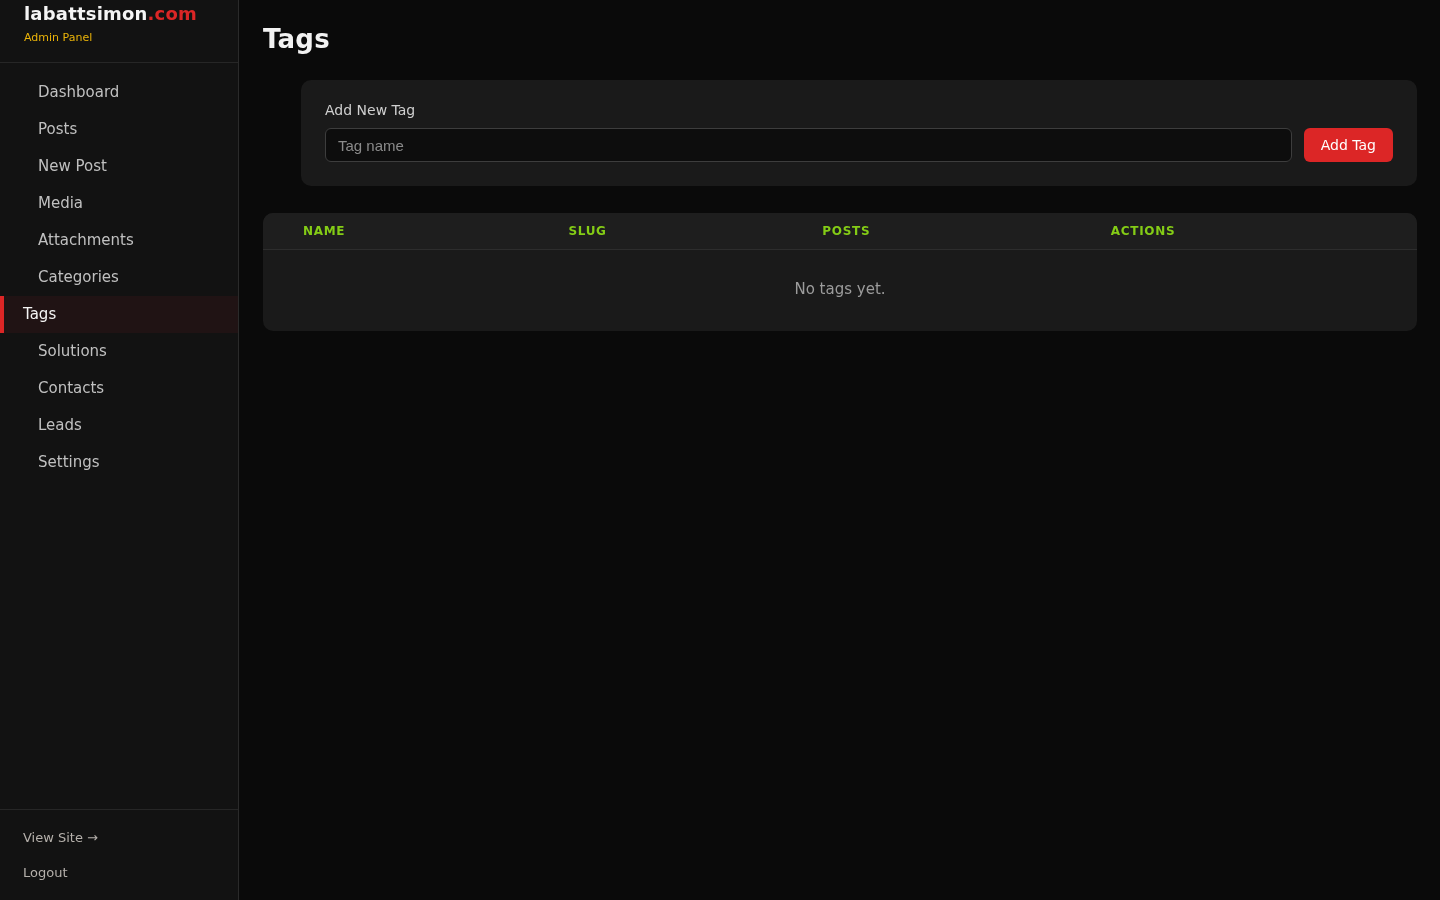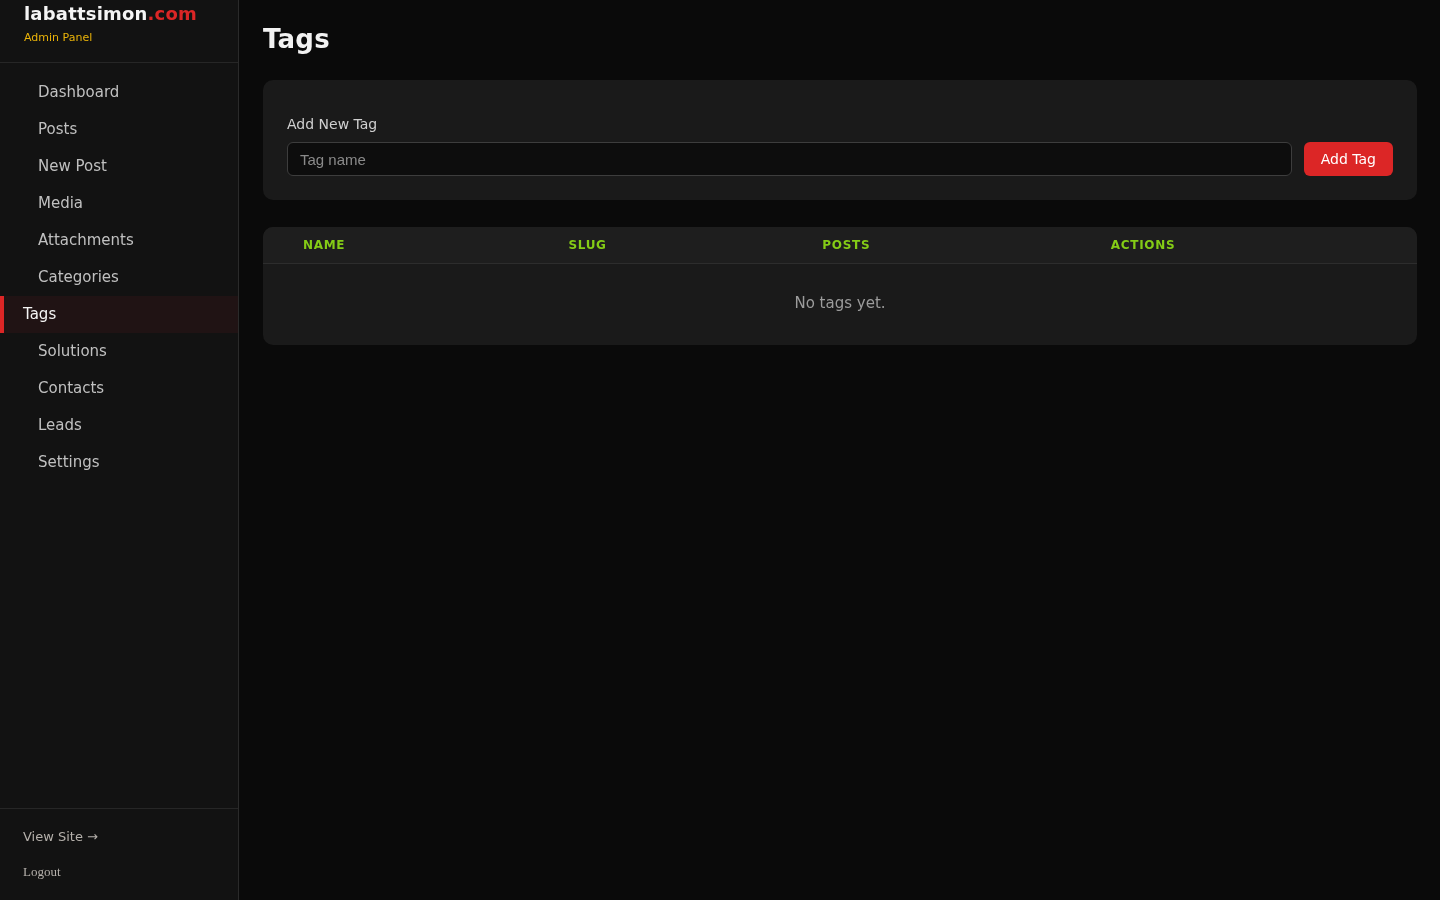--- a/index.html
+++ b/index.html
@@ -64,43 +64,44 @@
     border-top: 1px solid #262626;
     padding: 20px 23px 20px 23px;
   }
   .footer-link {
     display: block;
     font-size: 13px;
     color: #b5b0ab;
     text-decoration: none;
     cursor: pointer;
   }
-  .footer-link + .footer-link { margin-top: 20px; font-family: Liberation Serif, serif; }
+  .footer-link + .footer-link { margin-top: 20px; }
   .arrow-icon { margin-left: 4px; }
 
   
   .main {
     flex: 1;
     padding: 24px 23px 0 24px;
     overflow: hidden;
   }
   .page-title {
     font-size: 26px;
     font-weight: bold;
     color: #f2f2f2;
     margin-bottom: 26px;
     letter-spacing: 0.2px;
   }
   .card {
     background: #1a1a1a;
     border-radius: 10px;
   }
   .add-tag-card {
-    padding: 36px 24px 24px 24px;
+    padding: 22px 24px 24px 24px;
     margin-bottom: 27px;
+    margin-left: 38px;
   }
   .card-label {
     font-size: 14px;
     color: #d0d0d0;
     margin-bottom: 10px;
   }
   .add-tag-row {
     display: flex;
     align-items: center;
     gap: 12px;

